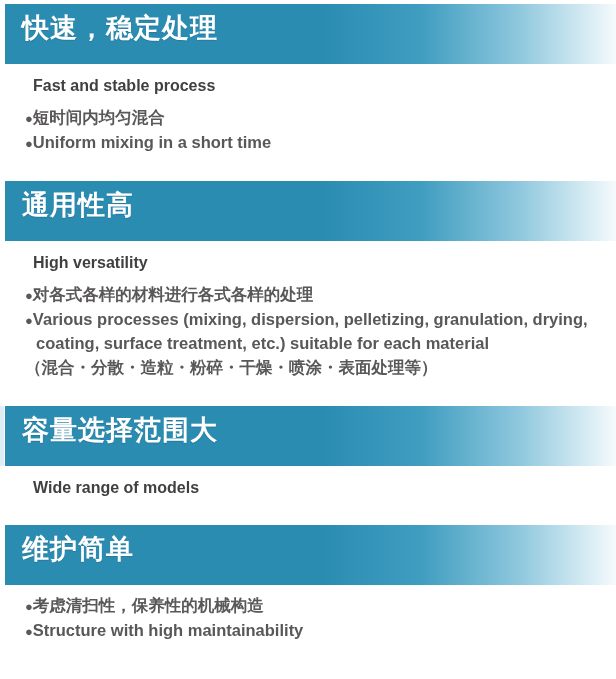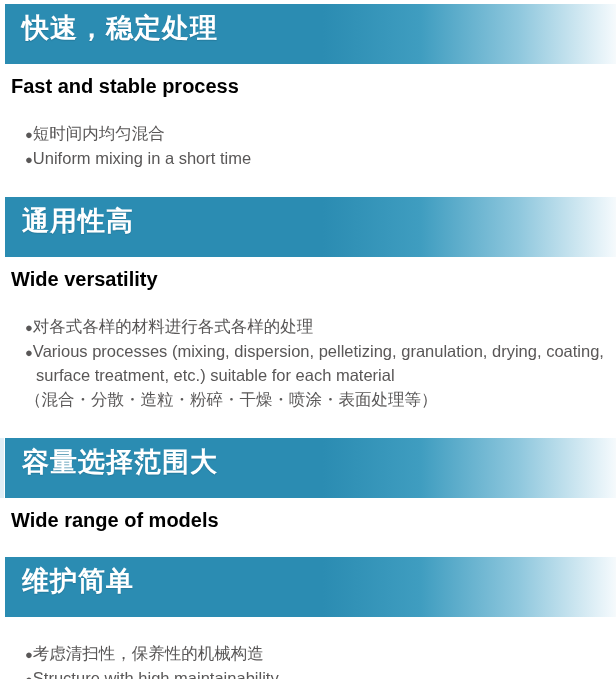--- a/index.html
+++ b/index.html
@@ -52,28 +52,29 @@
     line-height: 48px;
     padding-left: 17px;
     font-size: 27px;
     font-weight: bold;
     color: #ffffff;
     letter-spacing: 1px;
     text-shadow: 0 1px 1px rgba(20, 60, 80, 0.22);
     white-space: nowrap;
   }
   .subtitle {
-    margin: 11px 0 0 11px;
-    font-size: 20px;
+    margin: 11px 0 0 33px;
+    font-size: 16px;
     line-height: 22px;
     font-weight: bold;
-    color: #000000;
+    color: #404040;
   }
   .lines {
-    margin: 25px 0 0 25px;
+    margin: 9px 0 0 25px;
+    font-weight: bold;
   }
   .line {
     margin: 0;
     padding-left: 11px;
     text-indent: -11px;
     max-width: 584px;
     font-size: 16.5px;
     line-height: 23.5px;
     color: #595757;
   }
@@ -96,21 +97,21 @@
     <div class="lines">
       <p class="line"><span class="marker">●</span><span>短时间内均匀混合</span></p>
       <p class="line"><span class="marker">●</span><span>Uniform mixing in a short time</span></p>
     </div>
   </div>
 
   <div class="section section-2">
     <div class="bar">
       <h2 class="bar-title">通用性高</h2>
     </div>
-    <h3 class="subtitle">Wide versatility</h3>
+    <h3 class="subtitle">High versatility</h3>
     <div class="lines">
       <p class="line"><span class="marker">●</span><span>对各式各样的材料进行各式各样的处理</span></p>
       <p class="line"><span class="marker">●</span><span>Various processes (mixing, dispersion, pelletizing, granulation, drying, coating, surface treatment, etc.) suitable for each material</span></p>
       <p class="line"><span class="marker"></span><span>（混合・分散・造粒・粉碎・干燥・喷涂・表面处理等）</span></p>
     </div>
   </div>
 
   <div class="section section-3">
     <div class="bar">
       <h2 class="bar-title">容量选择范围大</h2>

